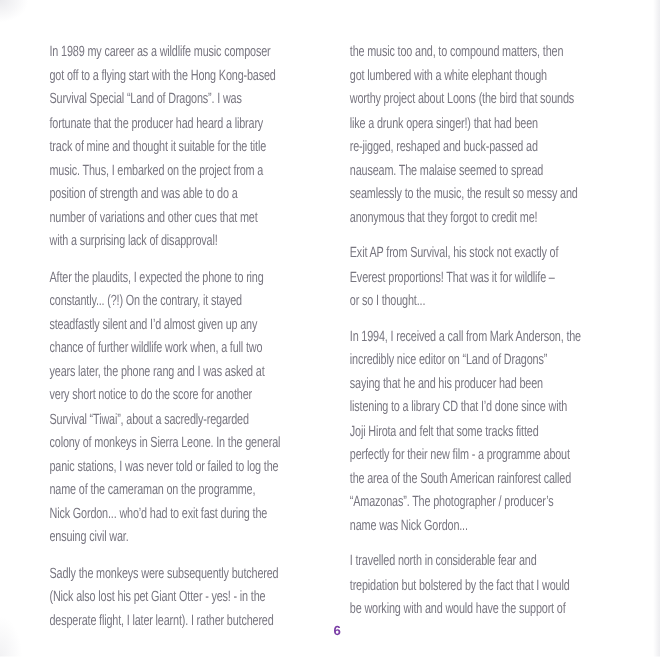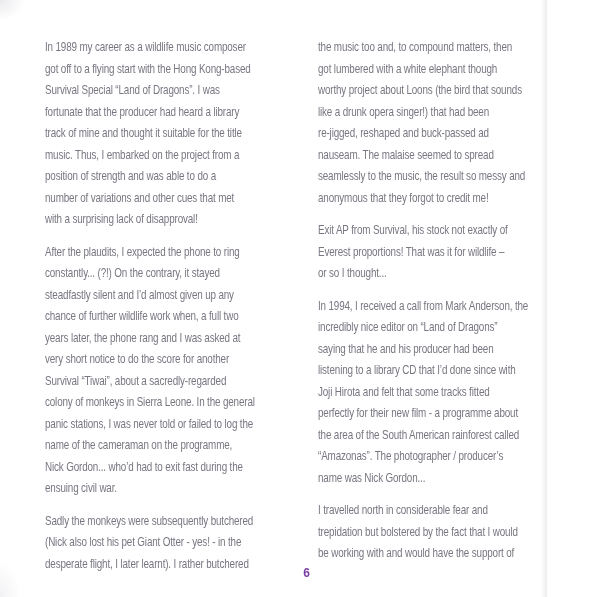--- a/index.html
+++ b/index.html
@@ -9,21 +9,21 @@
   }
   * { margin: 0; padding: 0; box-sizing: border-box; }
   html, body {
     width: 600px; height: 597px;
     background: var(--background);
     font-family: "Liberation Sans", sans-serif;
     overflow: hidden;
   }
   .page {
     position: relative;
-    width: 547px; height: 597px;
+    width: 600px; height: 597px;
     background: var(--background);
   }
   
   .edge-shading {
     position: absolute; inset: 0;
     pointer-events: none;
     background:
       linear-gradient(to left, rgba(165,165,180,0.20), rgba(165,165,180,0) 70%) right top / 9px 100% no-repeat,
       radial-gradient(ellipse at top left, rgba(160,160,175,0.22), rgba(160,160,175,0) 65%) left top / 28px 22px no-repeat,
       radial-gradient(ellipse at bottom left, rgba(160,160,175,0.14), rgba(160,160,175,0) 65%) left bottom / 22px 40px no-repeat;

